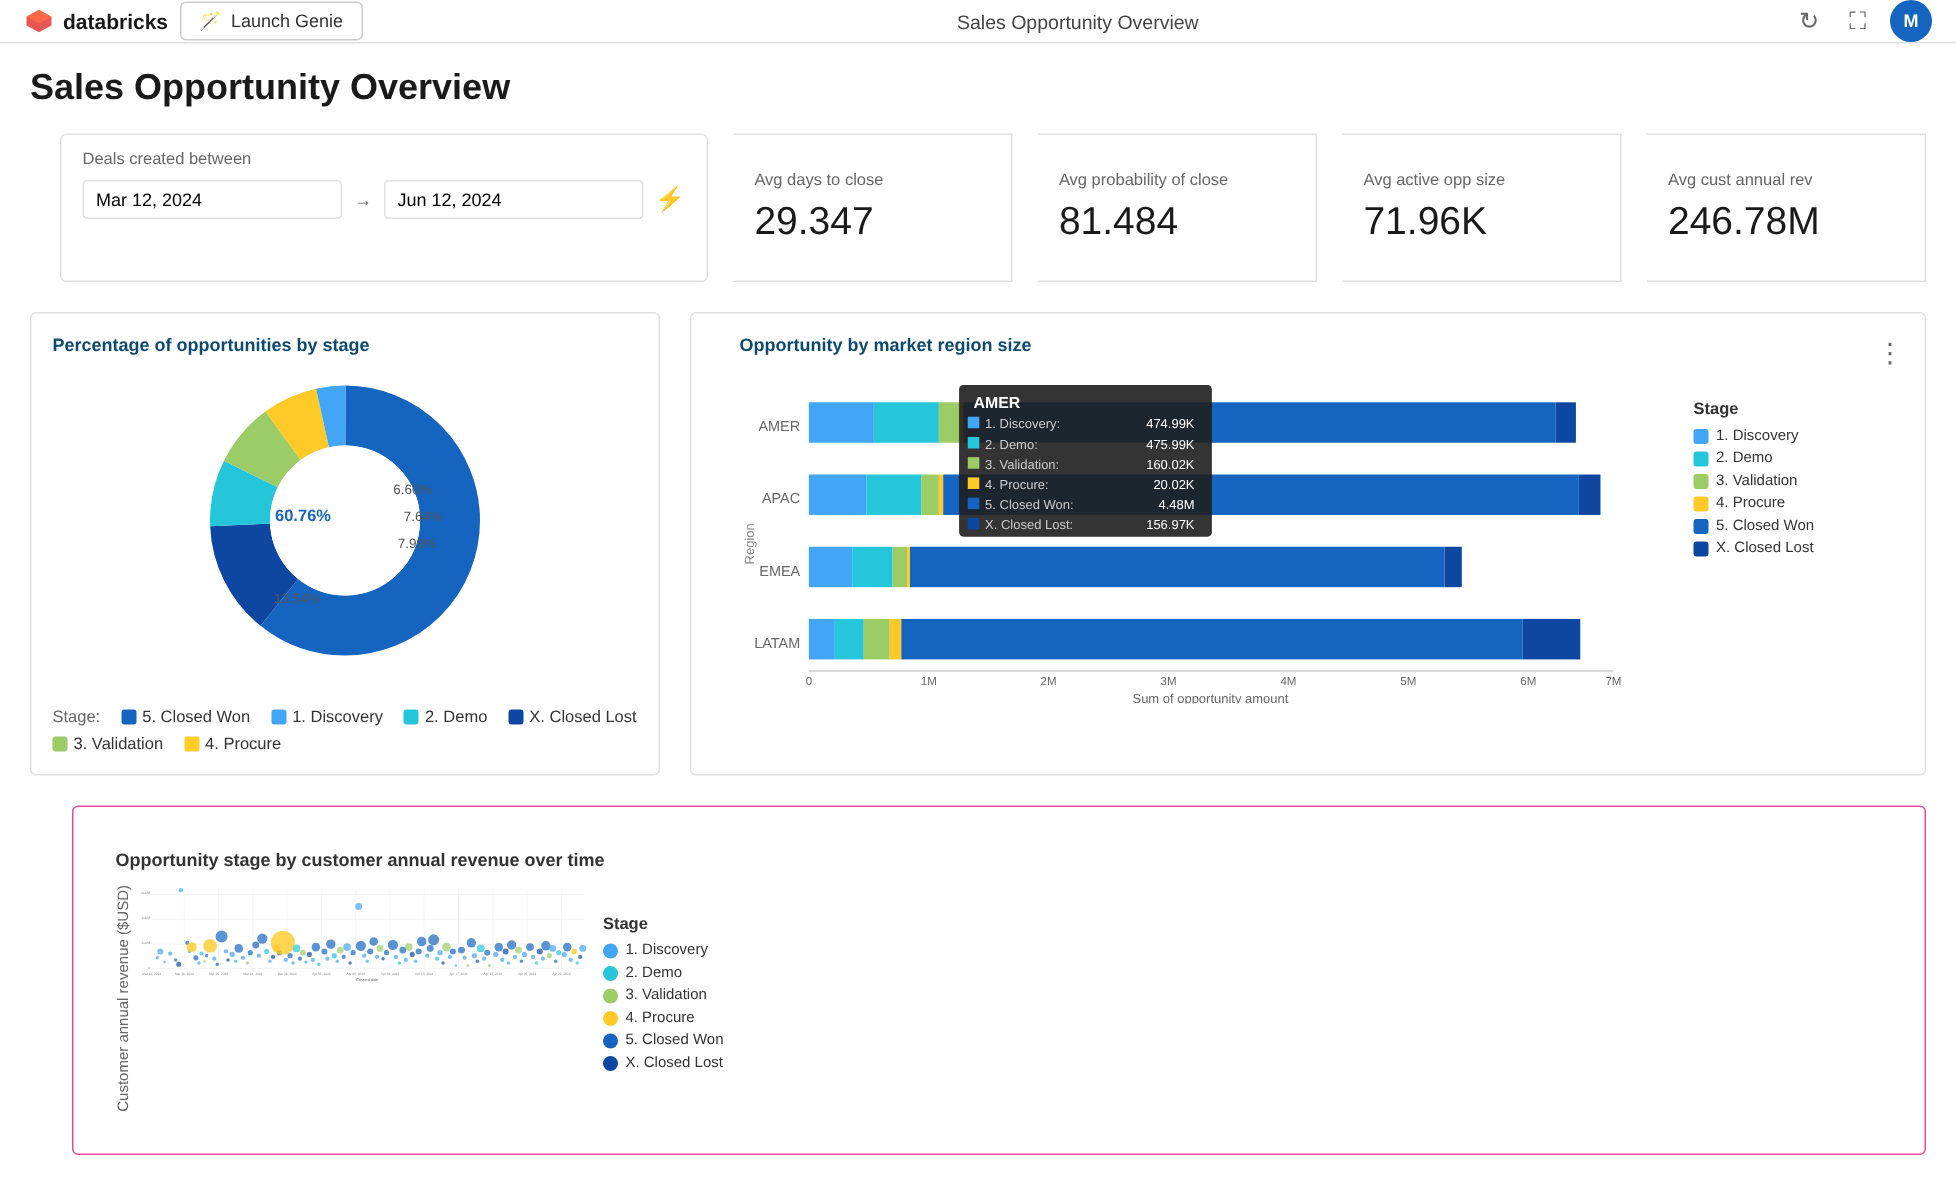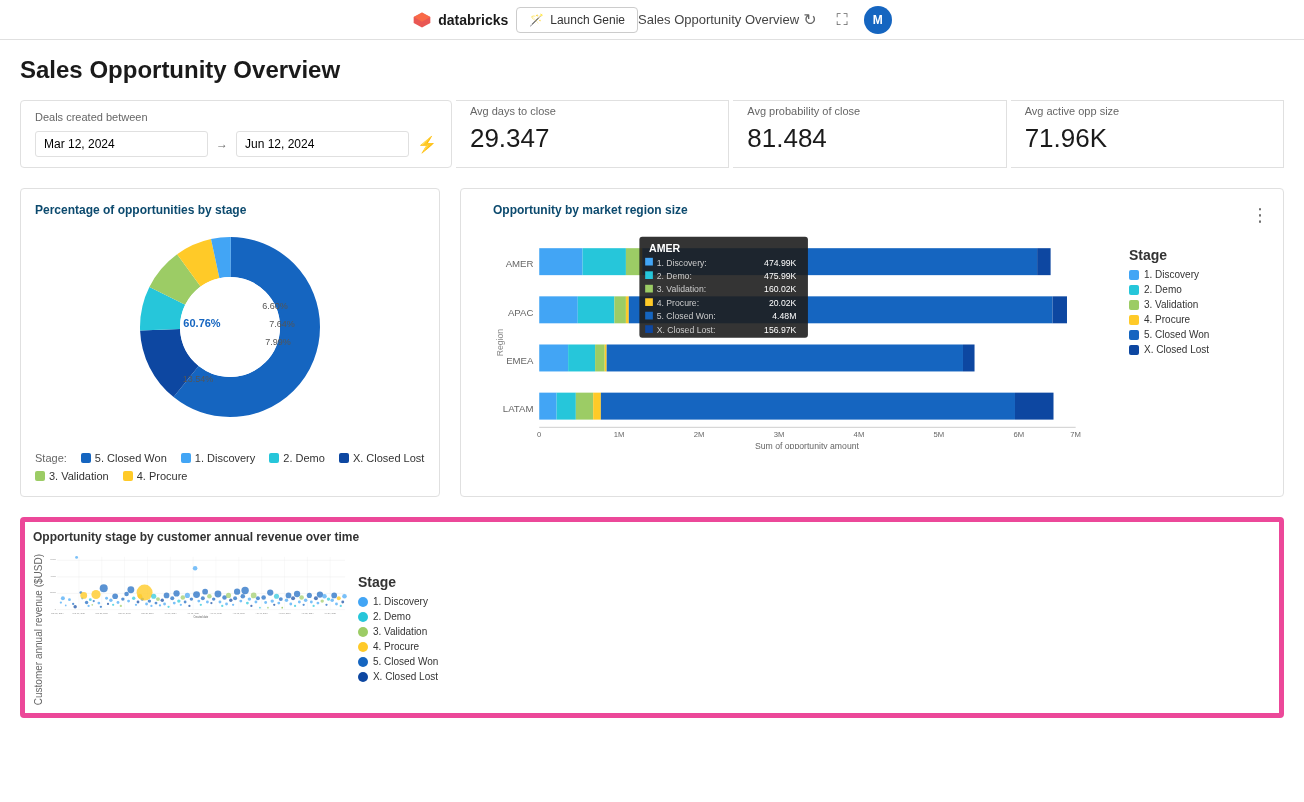--- a/index.html
+++ b/index.html
@@ -1,76 +1,76 @@
 <!DOCTYPE html>
 <html><head>
   <meta charset="utf-8">
   <style>
     * { box-sizing: border-box; margin: 0; padding: 0; }
     body { font-family: -apple-system, BlinkMacSystemFont, 'Segoe UI', sans-serif; background: #fff; color: #333; font-size: 13px; }
     
     
-    .header { display: flex; align-items: center; justify-content: center; padding: 8px 16px; border-bottom: 1px solid #e0e0e0; height: 40px; }
+    .header { display: flex; align-items: center; justify-content: space-between; padding: 8px 16px; border-bottom: 1px solid #e0e0e0; height: 29px; }
     .header-left { display: flex; align-items: center; gap: 8px; }
     .databricks-logo { display: flex; align-items: center; gap: 6px; font-weight: 600; font-size: 14px; color: #1a1a1a; }
     .logo-icon { width: 20px; height: 20px; }
     .header-center { font-size: 13px; color: #444; }
     .header-right { display: flex; align-items: center; gap: 12px; }
     .avatar { width: 28px; height: 28px; background: #1565c0; border-radius: 50%; display: flex; align-items: center; justify-content: center; color: white; font-size: 12px; font-weight: 600; }
     .icon-btn { background: none; border: none; cursor: pointer; color: #666; font-size: 16px; padding: 4px; }
     
     
     .launch-genie { display: flex; align-items: center; gap: 6px; padding: 5px 12px; border: 1px solid #ccc; border-radius: 4px; background: white; cursor: pointer; font-size: 12px; color: #333; }
     
     
     .main { padding: 16px 20px; overflow: auto; }
     .page-title { font-size: 24px; font-weight: 700; color: #1a1a1a; margin-bottom: 16px; }
     
     
-    .metrics-section { display: flex; gap: 4px; margin-bottom: 20px; }
+    .metrics-section { display: flex; gap: 17px; margin-bottom: 20px; margin-left: 20px; }
     .date-filter { flex: 0 0 430px; border: 1px solid #e0e0e0; border-radius: 4px; padding: 10px 14px; }
     .date-filter-label { font-size: 11px; color: #666; margin-bottom: 8px; }
     .date-range { display: flex; align-items: center; gap: 8px; }
     .date-input { border: 1px solid #e0e0e0; border-radius: 3px; padding: 5px 8px; font-size: 12px; background: white; }
     .date-arrow { color: #666; font-size: 12px; }
     .date-refresh { color: #1976d2; cursor: pointer; font-size: 16px; margin-left: auto; }
     
-    .metric-card { flex: 1; border: 1px solid #e0e0e0; border-left: none; padding: 4px 14px; }
+    .metric-card { flex: 1; border: 1px solid #e0e0e0; border-left: none; padding: 24px 14px; }
     .metric-label { font-size: 11px; color: #666; margin-bottom: 6px; }
     .metric-value { font-size: 26px; font-weight: 300; color: #1a1a1a; }
     
     
     .charts-row { display: flex; gap: 20px; margin-bottom: 20px; }
     .chart-card { background: white; border: 1px solid #e0e0e0; border-radius: 4px; padding: 14px; }
     .chart-card.donut-card { flex: 0 0 420px; }
     .chart-card.bar-card { flex: 1; padding-left: 32px; }
     .chart-title { font-size: 12px; font-weight: 600; color: #0c4a6e; margin-bottom: 10px; }
     
     
     .donut-container { display: flex; align-items: center; justify-content: center; flex-direction: column; }
     .donut-svg { width: 200px; height: 200px; }
     .legend { display: flex; flex-wrap: wrap; gap: 6px 14px; margin-top: 25px; font-size: 11px; }
     .legend-item { display: flex; align-items: center; gap: 4px; }
     .legend-dot { width: 10px; height: 10px; border-radius: 2px; }
     .stage-label { font-size: 11px; color: #666; }
     
     
-    .scatter-card { border: 5px solid #ec4899; border-radius: 4px; padding: 8px; }
+    .scatter-card { border: 1px solid #ec4899; border-radius: 4px; padding: 28px; margin-left: 28px; }
     .scatter-title { font-size: 12px; font-weight: 600; color: #333; margin-bottom: 10px; }
     .scatter-layout { display: flex; gap: 10px; }
     .scatter-chart { flex: 1; }
     .scatter-legend { flex: 0 0 130px; padding-top: 20px; }
     
     .y-axis-label { font-size: 10px; color: #666; writing-mode: vertical-rl; transform: rotate(180deg); text-align: center; }
     
     
     .bar-layout { display: flex; gap: 10px; }
     .bar-main { flex: 1; }
     .bar-legend { flex: 0 0 140px; padding-top: 20px; }
-    .bar-legend-title { font-size: 14px; font-weight: 600; margin-bottom: 6px; }
+    .bar-legend-title { font-size: 11px; font-weight: 600; margin-bottom: 6px; }
     .bar-legend-item { display: flex; align-items: center; gap: 5px; margin-bottom: 4px; font-size: 10px; }
     .bar-legend-swatch { width: 10px; height: 10px; border-radius: 2px; }
     
     .more-options { float: right; cursor: pointer; color: #666; font-size: 18px; }
   </style>
 </head>
 <body>
 
 <div class="header">
   <div class="header-left">
@@ -111,20 +111,24 @@
       <div class="metric-label">Avg days to close</div>
       <div class="metric-value">29.347</div>
     </div>
     <div class="metric-card">
       <div class="metric-label">Avg probability of close</div>
       <div class="metric-value">81.484</div>
     </div>
     <div class="metric-card">
       <div class="metric-label">Avg active opp size</div>
       <div class="metric-value">71.96K</div>
+    </div>
+    <div class="metric-card">
+      <div class="metric-label">Avg cust annual rev</div>
+      <div class="metric-value">246.78M</div>
     </div>
   </div>
 
   <div class="charts-row">
 
     <div class="chart-card donut-card">
       <div class="chart-title">Percentage of opportunities by stage</div>
       <div class="donut-container">
         <svg class="donut-svg" viewBox="0 0 200 200">
 

